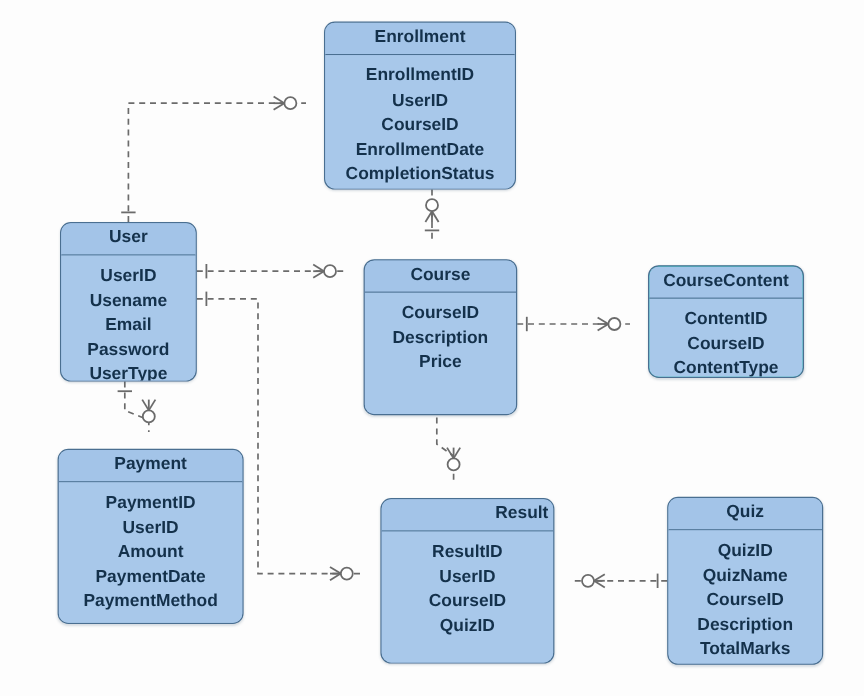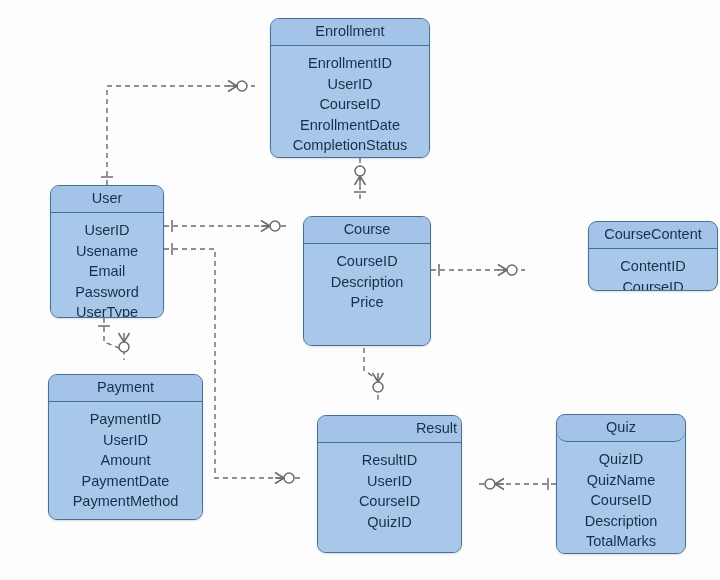--- a/index.html
+++ b/index.html
@@ -8,20 +8,21 @@
     padding: 0;
     background: #ffffff;
   }
   #canvas {
     position: relative;
     width: 720px;
     height: 580px;
     background: #fdfdfd;
     overflow: hidden;
     font-family: "Liberation Sans", sans-serif;
+    font-weight: bold;
   }
   #edge-layer {
     position: absolute;
     left: 0; top: 0;
     width: 720px;
     height: 580px;
     pointer-events: none;
   }
   .entity {
     position: absolute;
@@ -149,21 +150,21 @@
       </div>
     </div>
     <div class="entity" style="left: 303px; top: 216px; width: 128px; height: 130px; background: rgb(168, 200, 234); border-color: rgb(74, 111, 145);">
       <div class="entity-header" style="background: rgb(163, 196, 232); border-bottom-color: rgb(74, 111, 145); color: rgb(20, 49, 75);">Course</div>
       <div class="entity-body" style="background: rgb(168, 200, 234); color: rgb(20, 49, 75); height: 103px;">
         <div class="attr">CourseID</div>
         <div class="attr">Description</div>
         <div class="attr">Price</div>
       </div>
     </div>
-    <div class="entity" style="left: 540px; top: 221px; width: 130px; height: 70px; background: #14b8a6; border-color: rgb(74, 111, 145); margin-left: 48px;">
+    <div class="entity" style="left: 540px; top: 221px; width: 130px; height: 94px; background: #14b8a6; border-color: rgb(74, 111, 145);">
       <div class="entity-header" style="background: rgb(163, 196, 232); border-bottom-color: rgb(74, 111, 145); color: rgb(20, 49, 75);">CourseContent</div>
       <div class="entity-body" style="background: rgb(168, 200, 234); color: rgb(20, 49, 75); height: 71px;">
         <div class="attr">ContentID</div>
         <div class="attr">CourseID</div>
         <div class="attr">ContentType</div>
       </div>
     </div>
     <div class="entity" style="left: 48px; top: 374px; width: 155px; height: 146px; background: rgb(168, 200, 234); border-color: rgb(74, 111, 145);">
       <div class="entity-header" style="background: rgb(163, 196, 232); border-bottom-color: rgb(74, 111, 145); color: rgb(20, 49, 75);">Payment</div>
       <div class="entity-body" style="background: rgb(168, 200, 234); color: rgb(20, 49, 75); height: 119px;">
@@ -177,21 +178,21 @@
     <div class="entity" style="left: 317px; top: 415px; width: 145px; height: 138px; background: rgb(168, 200, 234); border-color: rgb(74, 111, 145);">
       <div class="entity-header" style="background: rgb(163, 196, 232); border-bottom-color: rgb(74, 111, 145); color: rgb(20, 49, 75); text-align: right;">Result</div>
       <div class="entity-body" style="background: rgb(168, 200, 234); color: rgb(20, 49, 75); height: 111px;">
         <div class="attr">ResultID</div>
         <div class="attr">UserID</div>
         <div class="attr">CourseID</div>
         <div class="attr">QuizID</div>
       </div>
     </div>
     <div class="entity" style="left: 556px; top: 414px; width: 130px; height: 140px; background: rgb(168, 200, 234); border-color: rgb(74, 111, 145);">
-      <div class="entity-header" style="background: rgb(163, 196, 232); border-bottom-color: rgb(74, 111, 145); color: rgb(20, 49, 75); border-radius: 10px;">Quiz</div>
+      <div class="entity-header" style="background: rgb(163, 196, 232); border-bottom-color: rgb(74, 111, 145); color: rgb(20, 49, 75);">Quiz</div>
       <div class="entity-body" style="background: rgb(168, 200, 234); color: rgb(20, 49, 75); height: 113px;">
         <div class="attr">QuizID</div>
         <div class="attr">QuizName</div>
         <div class="attr">CourseID</div>
         <div class="attr">Description</div>
         <div class="attr">TotalMarks</div>
       </div>
     </div>
   </div>
 

